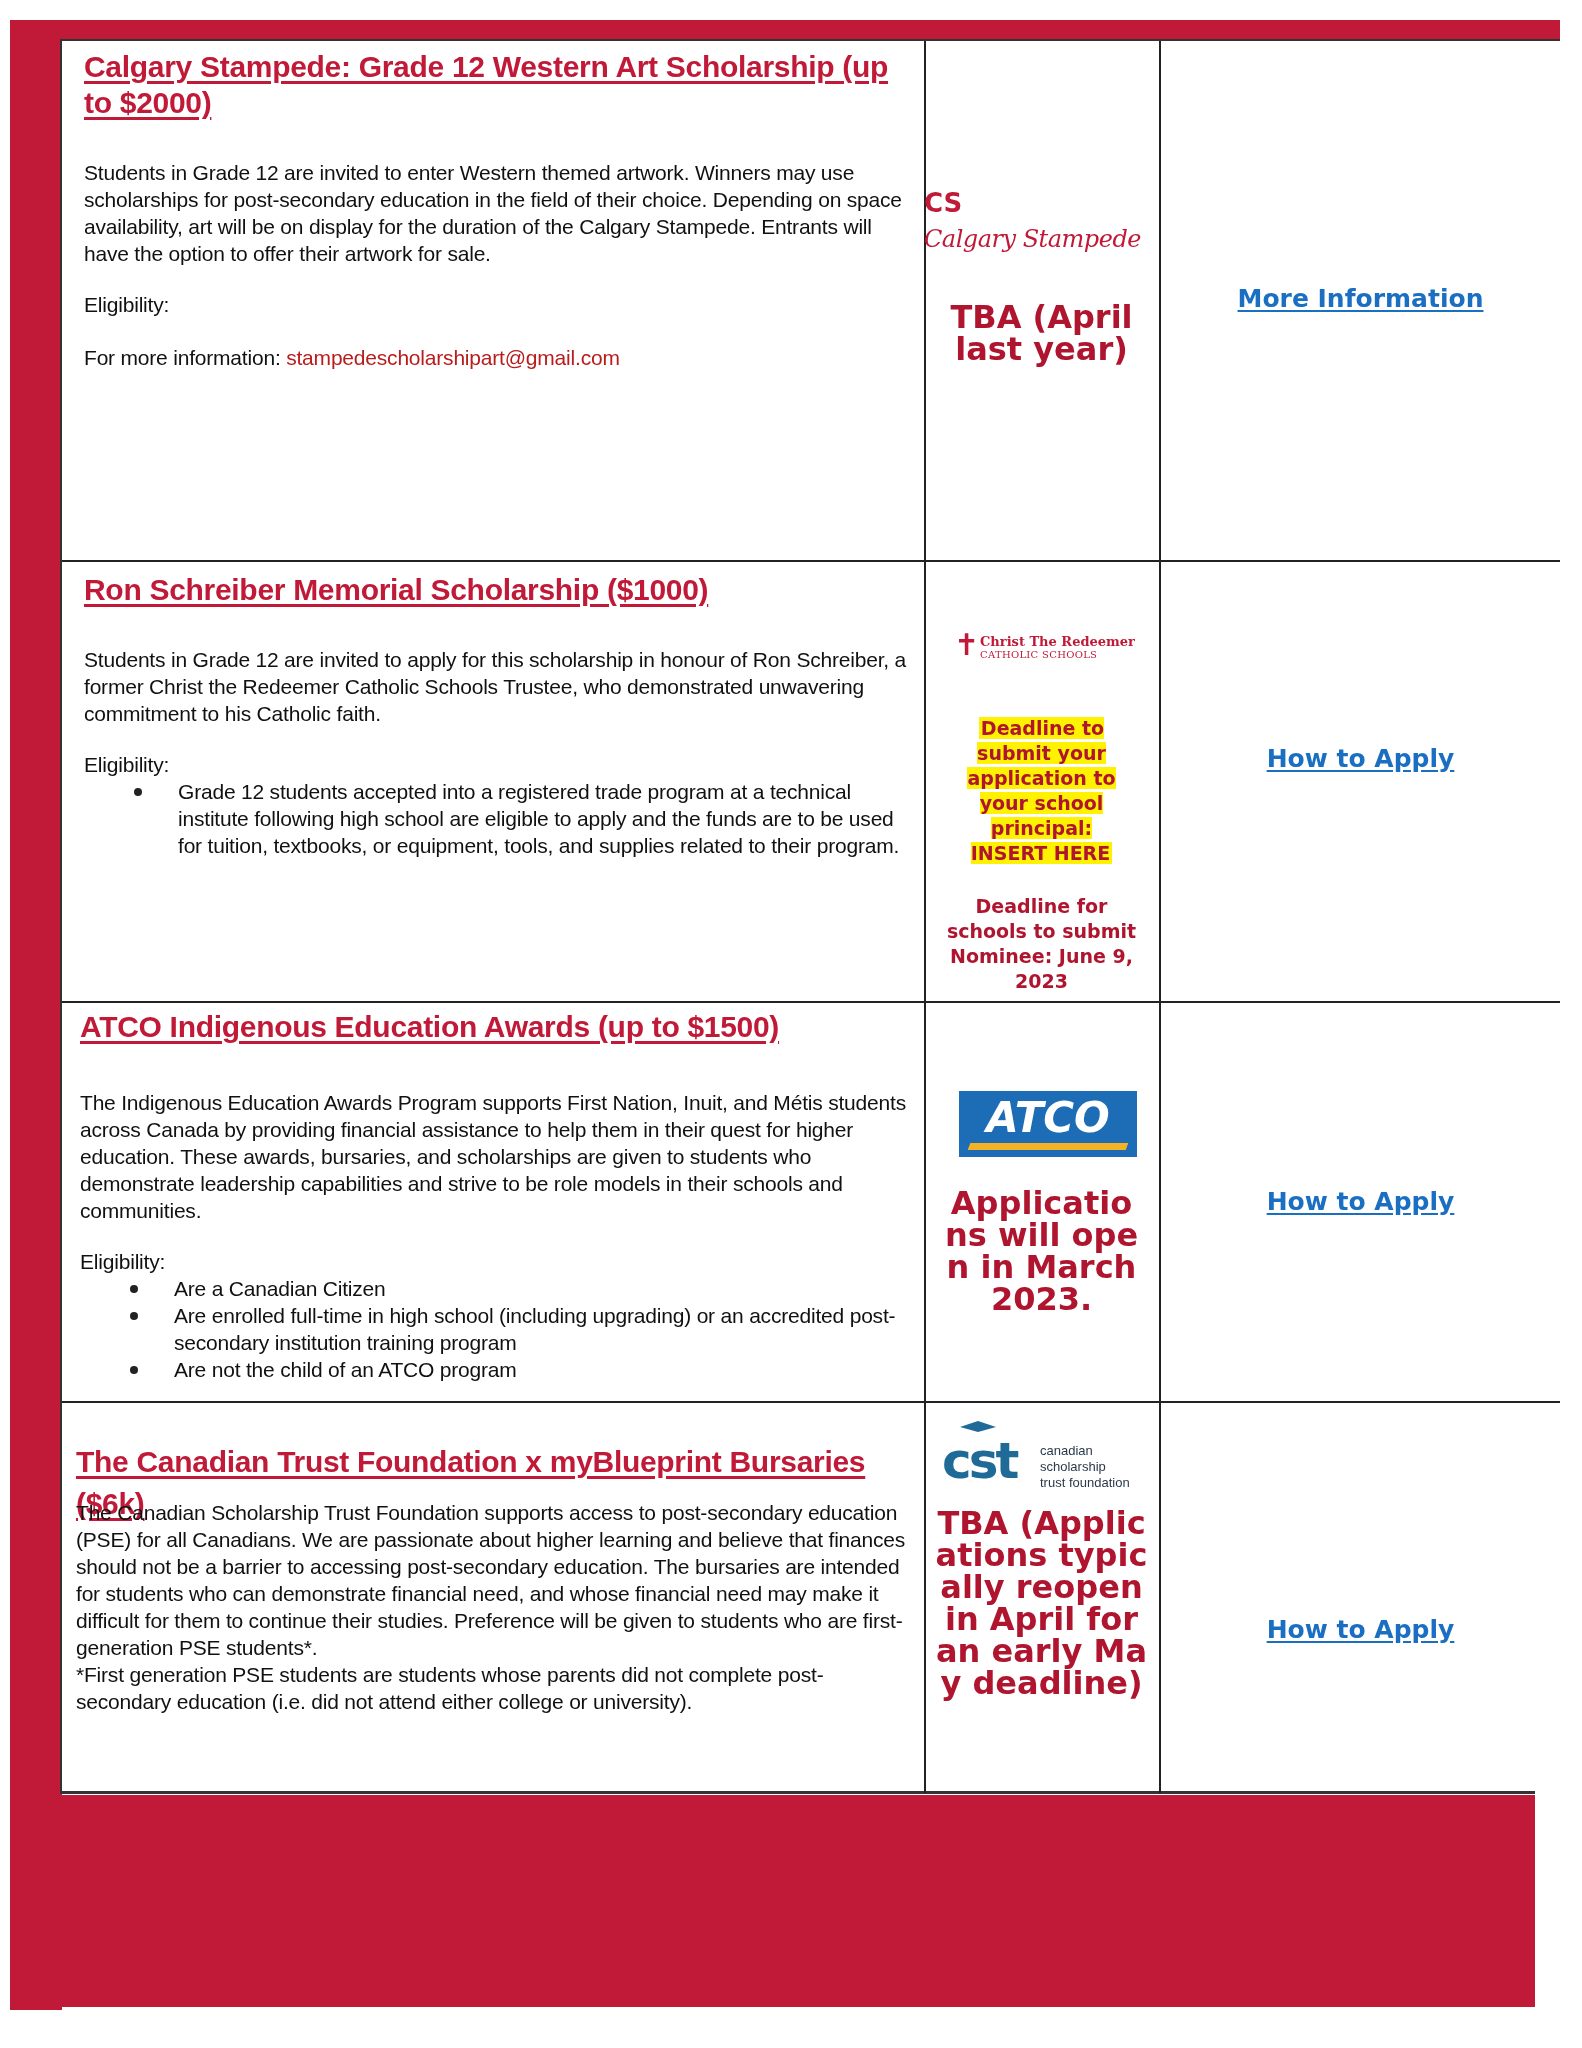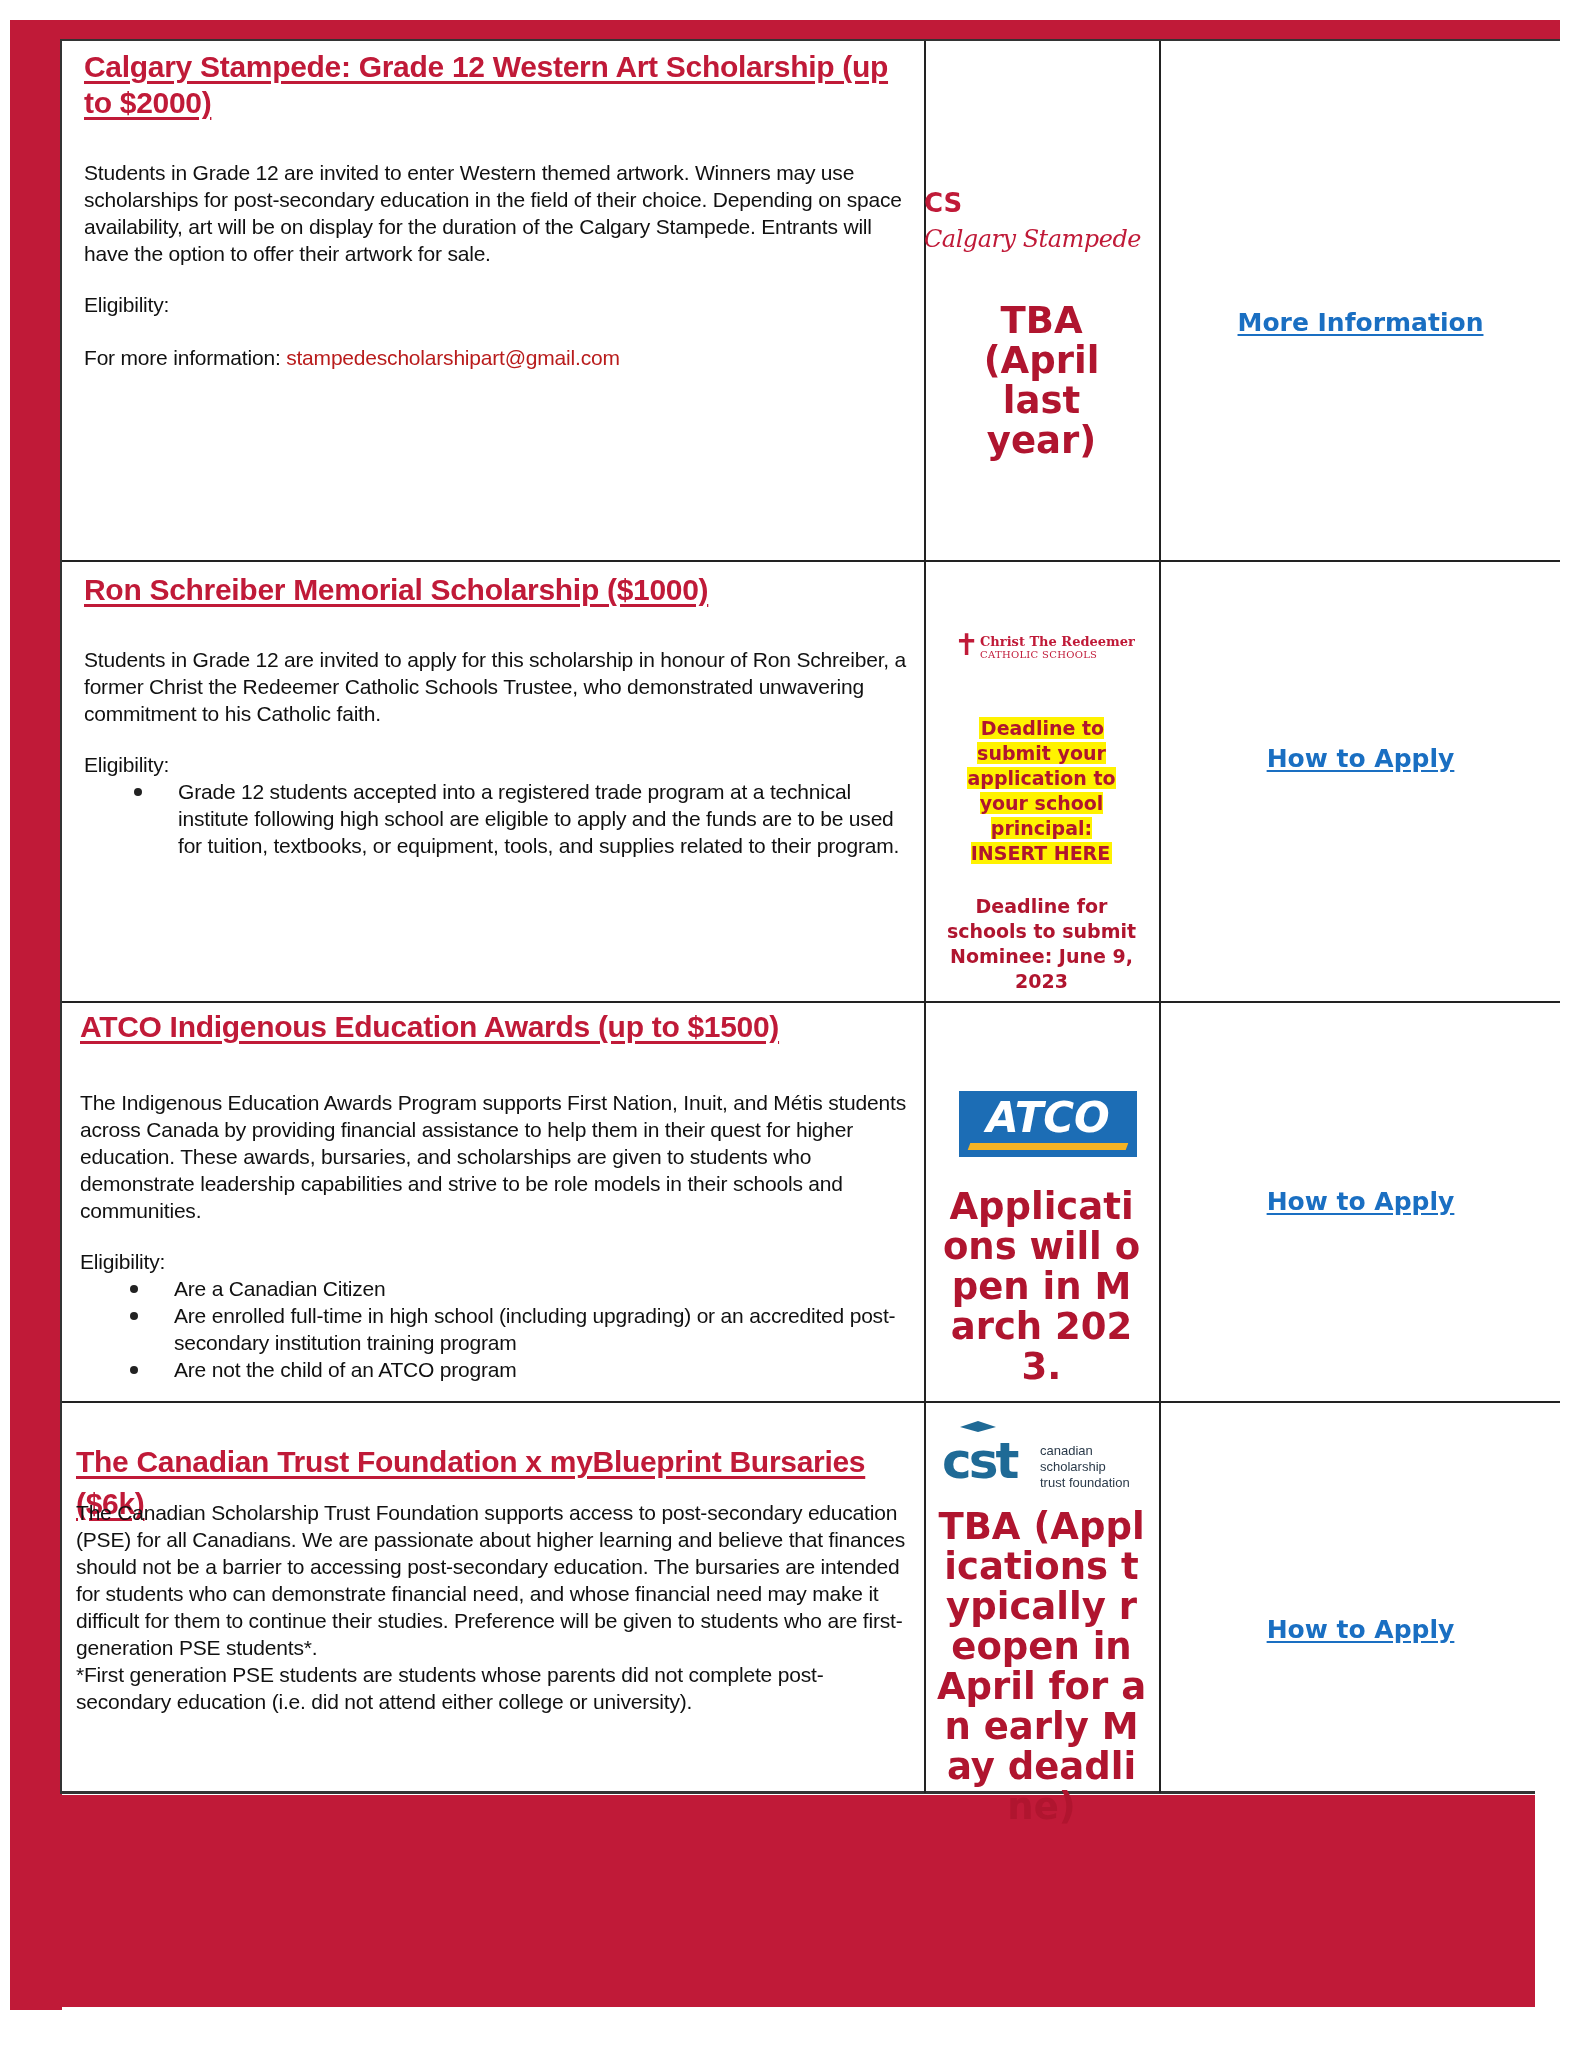--- a/index.html
+++ b/index.html
@@ -41,21 +41,21 @@
   .body li::before {
     content: ""; position: absolute; left: -44px; top: 10px; width: 8px; height: 8px;
     border-radius: 50%; background: #222;
   }
   .email { color: #b91c1c; }
 
   .status {
     position: absolute; left: 0; right: 0; text-align: center;
     color: #b0152f; font-weight: 700; font-family: "DejaVu Sans", sans-serif;
   }
-  .status.big { font-size: 37px; line-height: 40px; }
+  .status.big { font-size: 32px; line-height: 32px; }
   .status.small { font-size: 19px; line-height: 25px; }
   .hl { background: #fff200; padding: 0 2px; }
 
   .link {
     position: absolute; left: 0; right: 0; text-align: center;
     color: #1a6fc2; font-weight: 700; font-family: "DejaVu Sans", sans-serif;
     font-size: 25px; text-decoration: underline; text-underline-offset: 3px; cursor: pointer;
   }
 
   
@@ -101,21 +101,21 @@
       </div>
     </div>
     <div class="cell c2">
       <div class="cs-logo">
         <span class="cs-mark">CS</span>
         <span class="cs-script">Calgary Stampede</span>
       </div>
       <div class="status big" style="top:260px; padding:0 18px;">TBA (April last year)</div>
     </div>
     <div class="cell c3">
-      <div class="link" style="top:243px;margin-top:24px;">More Information</div>
+      <div class="link" style="top:243px;">More Information</div>
     </div>
   </div>
 
   <div class="row" style="top:519px; height:441px;">
     <div class="cell c1">
       <div class="title" style="top:10px;">Ron Schreiber Memorial Scholarship ($1000)</div>
       <div class="body" style="top:84px;">
         <p>Students in Grade 12 are invited to apply for this scholarship in honour of Ron Schreiber, a former Christ the Redeemer Catholic Schools Trustee, who demonstrated unwavering commitment to his Catholic faith.</p>
         <p class="elig-label">Eligibility:</p>
         <ul>

